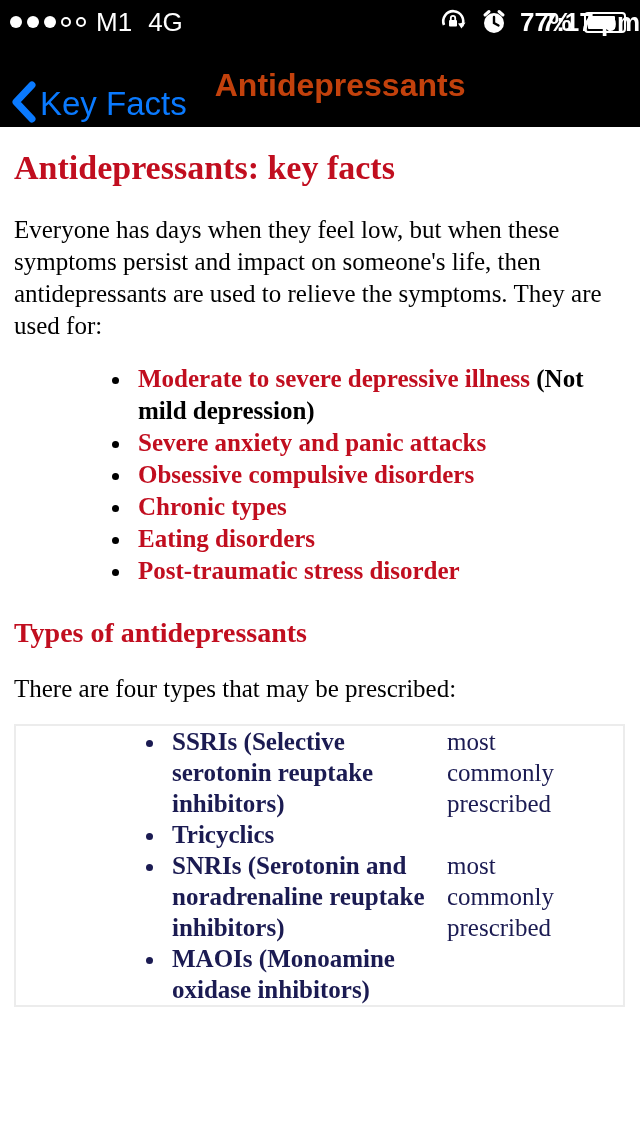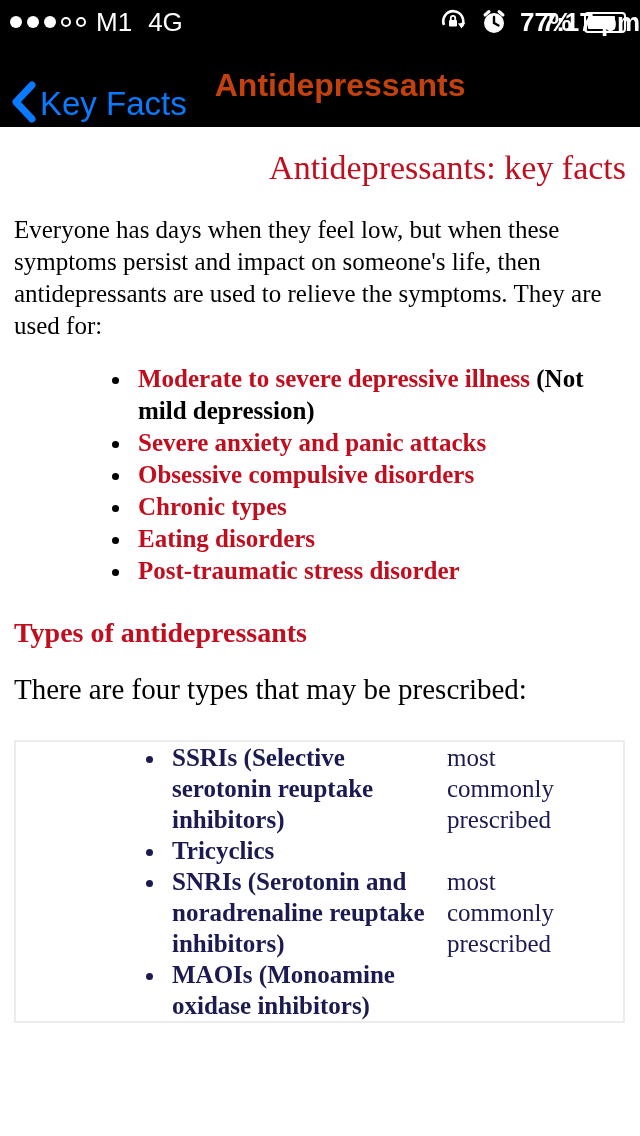--- a/index.html
+++ b/index.html
@@ -43,35 +43,35 @@
     height:83px;display:flex;align-items:center;padding:0 10px;
     font-family:"Liberation Sans",sans-serif;
   }
   .back-button{display:flex;align-items:flex-end;gap:4px;cursor:pointer;margin-top:32px;}
   .back-chevron{display:flex;}
   .back-label{color:var(--ios-blue);font-size:33px;}
   .nav-title{color:#c2410c;font-weight:bold;font-size:32px;margin-left:28px;}
   
   .content{padding:0 14px;color:#000;}
   .page-heading{
-    color:var(--red);font-size:34px;font-weight:normal;margin:22px 0 0;text-align:right;
+    color:var(--red);font-size:34px;font-weight:bold;margin:22px 0 0;
   }
   .intro{font-size:25px;line-height:32px;margin:27px 0 0;}
   ul.uses{
     margin:21px 0 0 118px;padding:0;list-style:disc outside;
     font-size:25px;line-height:32px;font-weight:bold;
   }
   ul.uses li{color:var(--red);padding-left:6px;}
   ul.uses li::marker{color:#000;font-size:22px;}
   ul.uses .black-part{color:#000;}
   .types-heading{color:var(--red);font-size:28px;font-weight:bold;margin:30px 0 0;}
-  .types-intro{font-size:29px;line-height:32px;margin:24px 0 0;}
+  .types-intro{font-size:25px;line-height:32px;margin:24px 0 0;}
   
   table.types-table{
-    border-collapse:collapse;width:611px;margin-top:35px;
+    border-collapse:collapse;width:611px;margin-top:19px;
     border:2px solid var(--border-gray);
   }
   table.types-table td{
     border:none;vertical-align:top;padding:0;
   }
   td.type-cell{width:432px;padding:12px 0 40px;}
   td.note-cell{padding:26px 0 12px;}
   ul.type-list{
     margin:0;padding:0 0 0 150px;list-style:disc outside;
     font-size:25px;line-height:31px;font-weight:bold;color:var(--navy);

